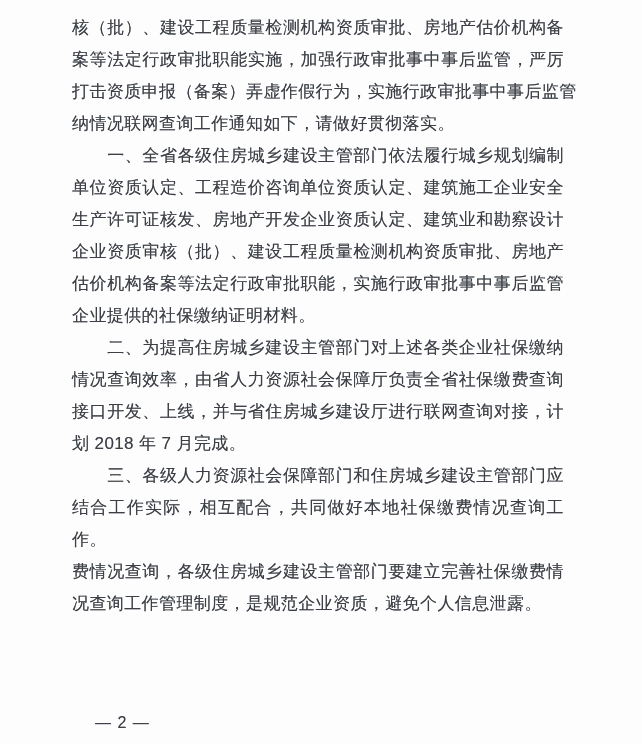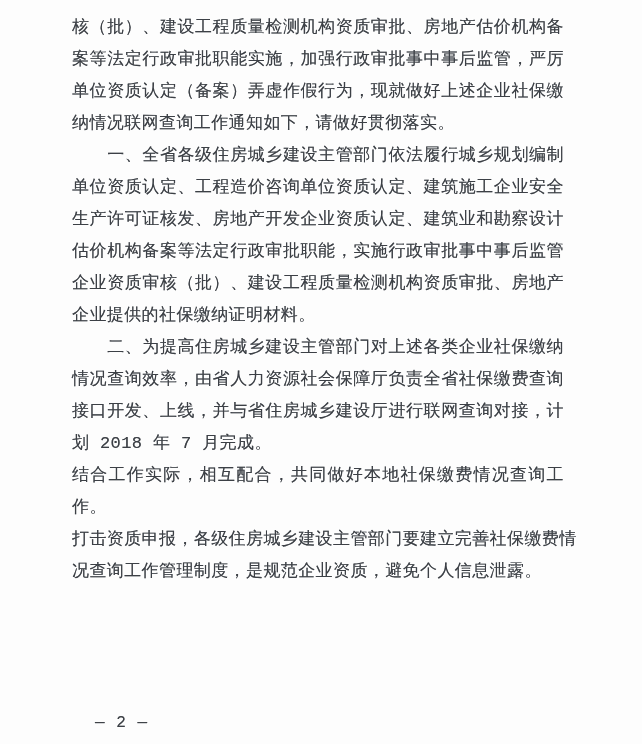--- a/index.html
+++ b/index.html
@@ -6,21 +6,21 @@
     margin: 0;
     padding: 0;
     background: #ffffff;
   }
   .page {
     position: relative;
     width: 642px;
     height: 744px;
     background: #fdfdfd;
     overflow: hidden;
-    font-family: Liberation Mono, monospace;
+    font-family: Liberation Sans, sans-serif;
     color: #3c4046;
   }
   .body-text {
     position: absolute;
     top: 12px;
     left: 72px;
     width: 492px;
   }
   .line {
     height: 32px;
@@ -50,31 +50,32 @@
     white-space: nowrap;
   }
 </style>
 </head>
 <body>
 
 <div class="page">
   <div class="body-text">
     <div class="line j">核（批）、建设工程质量检测机构资质审批、房地产估价机构备</div>
     <div class="line j">案等法定行政审批职能实施，加强行政审批事中事后监管，严厉</div>
-    <div class="line j">单位资质认定（备案）弄虚作假行为，现就做好上述企业社保缴</div>
+    <div class="line j">打击资质申报（备案）弄虚作假行为，实施行政审批事中事后监管</div>
     <div class="line e">纳情况联网查询工作通知如下，请做好贯彻落实。</div>
     <div class="line j">　　一、全省各级住房城乡建设主管部门依法履行城乡规划编制</div>
     <div class="line j">单位资质认定、工程造价咨询单位资质认定、建筑施工企业安全</div>
     <div class="line j">生产许可证核发、房地产开发企业资质认定、建筑业和勘察设计</div>
+    <div class="line j">企业资质审核（批）、建设工程质量检测机构资质审批、房地产</div>
     <div class="line j">估价机构备案等法定行政审批职能，实施行政审批事中事后监管</div>
-    <div class="line j">企业资质审核（批）、建设工程质量检测机构资质审批、房地产</div>
     <div class="line e">企业提供的社保缴纳证明材料。</div>
     <div class="line j">　　二、为提高住房城乡建设主管部门对上述各类企业社保缴纳</div>
     <div class="line j">情况查询效率，由省人力资源社会保障厅负责全省社保缴费查询</div>
     <div class="line j">接口开发、上线，并与省住房城乡建设厅进行联网查询对接，计</div>
     <div class="line e">划 2018 年 7 月完成。</div>
+    <div class="line j">　　三、各级人力资源社会保障部门和住房城乡建设主管部门应</div>
     <div class="line j">结合工作实际，相互配合，共同做好本地社保缴费情况查询工</div>
     <div class="line e">作。</div>
-    <div class="line j">打击资质申报，各级住房城乡建设主管部门要建立完善社保缴费情</div>
+    <div class="line j">费情况查询，各级住房城乡建设主管部门要建立完善社保缴费情</div>
     <div class="line e">况查询工作管理制度，是规范企业资质，避免个人信息泄露。</div>
   </div>
   <div class="page-number">— 2 —</div>
 </div>
 
 </body></html>

